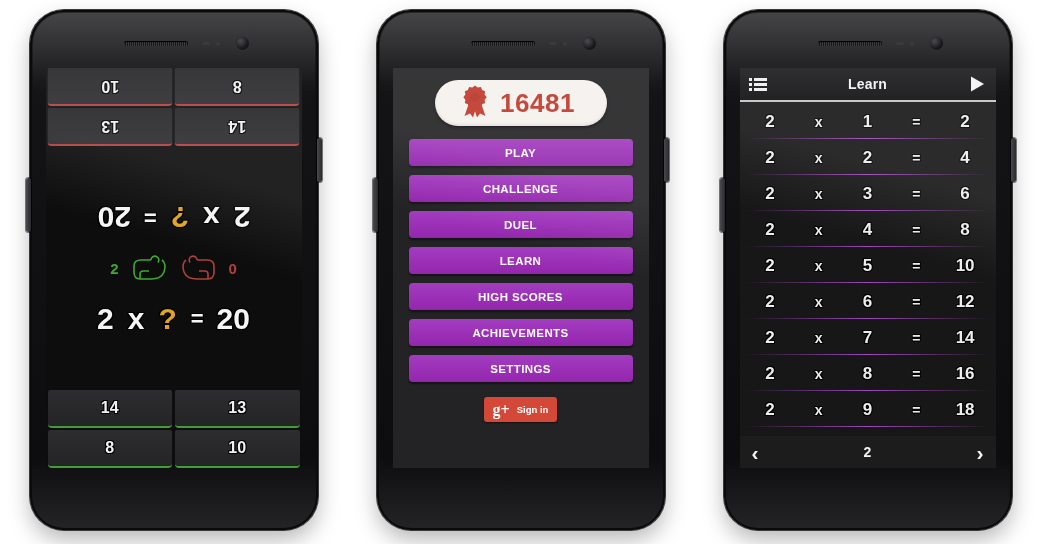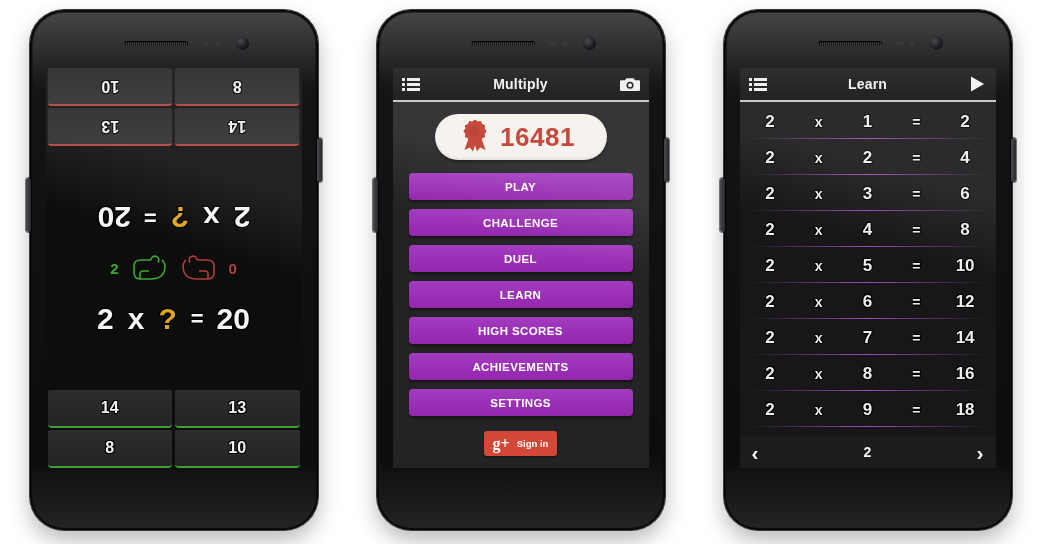--- a/index.html
+++ b/index.html
@@ -252,102 +252,78 @@
     <div class="glass-edge"></div>
     <div class="speaker"></div>
     <div class="led a"></div>
     <div class="led b"></div>
     <div class="front-cam"></div>
     <div class="btn-side vol"></div>
     <div class="btn-side pwr"></div>
 
     <div class="screen">
 
+
+      <div class="menu">
+
+        <div class="badge">
+          <span>
+            <svg width="30" height="34" viewBox="0 0 30 34">
+              <path d="M9 19 L4.5 32 L10 29.5 L13 33.5 L17 21z" fill="#c0392b"></path>
+              <path d="M21 19 L25.5 32 L20 29.5 L17 33.5 L13 21z" fill="#c0392b"></path>
+              <path d="M15 1.5l2.6 2.1 3.3-.6 1.2 3.1 3.1 1.2-.6 3.3 2.1 2.6-2.1 2.6.6 3.3-3.1 1.2-1.2 3.1-3.3-.6L15 24.9l-2.6-2.1-3.3.6-1.2-3.1-3.1-1.2.6-3.3L3.3 13.2l2.1-2.6-.6-3.3 3.1-1.2L9.1 3l3.3.6z" fill="#c0392b"></path>
+              <circle cx="15" cy="13.2" r="4.6" fill="#b53527"></circle>
+            </svg>
+          </span>
+          <span class="num">16481</span>
+        </div>
+
+        <div class="mbtn">PLAY</div>
+        <div class="mbtn">CHALLENGE</div>
+        <div class="mbtn">DUEL</div>
+        <div class="mbtn">LEARN</div>
+        <div class="mbtn">HIGH SCORES</div>
+        <div class="mbtn">ACHIEVEMENTS</div>
+        <div class="mbtn">SETTINGS</div>
+
+        <div class="gplus">
+          <span class="g">g+</span>
+          <span class="lbl">Sign in</span>
+        </div>
+
+      </div>
+    </div>
+  </div>
+
+  <div class="phone">
+    <div class="glass-edge"></div>
+    <div class="speaker"></div>
+    <div class="led a"></div>
+    <div class="led b"></div>
+    <div class="front-cam"></div>
+    <div class="btn-side vol"></div>
+    <div class="btn-side pwr"></div>
+
+    <div class="screen">
+
       <div class="appbar">
         <div class="ic list">
           <span>
               <i></i>
               <b></b>
             </span>
             <span>
               <i></i>
               <b></b>
             </span>
             <span>
               <i></i>
               <b></b>
             </span>
         </div>
-        <div class="title">Multiply</div>
-        <div class="ic">
-          <svg width="20" height="16" viewBox="0 0 20 16">
-            <path d="M1 4.2h4l1.4-2h7.2l1.4 2H19a1 1 0 0 1 1 1V14a1 1 0 0 1-1 1H1a1 1 0 0 1-1-1V5.2a1 1 0 0 1 1-1z" fill="#f0f0f0"></path>
-            <circle cx="10" cy="9.3" r="3.5" fill="#2a2a2c"></circle>
-            <circle cx="10" cy="9.3" r="2" fill="#f0f0f0"></circle>
-          </svg>
-        </div>
-      </div>
-
-      <div class="menu">
-
-        <div class="badge">
-          <span>
-            <svg width="30" height="34" viewBox="0 0 30 34">
-              <path d="M9 19 L4.5 32 L10 29.5 L13 33.5 L17 21z" fill="#c0392b"></path>
-              <path d="M21 19 L25.5 32 L20 29.5 L17 33.5 L13 21z" fill="#c0392b"></path>
-              <path d="M15 1.5l2.6 2.1 3.3-.6 1.2 3.1 3.1 1.2-.6 3.3 2.1 2.6-2.1 2.6.6 3.3-3.1 1.2-1.2 3.1-3.3-.6L15 24.9l-2.6-2.1-3.3.6-1.2-3.1-3.1-1.2.6-3.3L3.3 13.2l2.1-2.6-.6-3.3 3.1-1.2L9.1 3l3.3.6z" fill="#c0392b"></path>
-              <circle cx="15" cy="13.2" r="4.6" fill="#b53527"></circle>
-            </svg>
-          </span>
-          <span class="num">16481</span>
-        </div>
-
-        <div class="mbtn">PLAY</div>
-        <div class="mbtn">CHALLENGE</div>
-        <div class="mbtn">DUEL</div>
-        <div class="mbtn">LEARN</div>
-        <div class="mbtn">HIGH SCORES</div>
-        <div class="mbtn">ACHIEVEMENTS</div>
-        <div class="mbtn">SETTINGS</div>
-
-        <div class="gplus">
-          <span class="g">g+</span>
-          <span class="lbl">Sign in</span>
-        </div>
-
-      </div>
-    </div>
-  </div>
-
-  <div class="phone">
-    <div class="glass-edge"></div>
-    <div class="speaker"></div>
-    <div class="led a"></div>
-    <div class="led b"></div>
-    <div class="front-cam"></div>
-    <div class="btn-side vol"></div>
-    <div class="btn-side pwr"></div>
-
-    <div class="screen">
-
-      <div class="appbar">
-        <div class="ic list">
-          <span>
-              <i></i>
-              <b></b>
-            </span>
-            <span>
-              <i></i>
-              <b></b>
-            </span>
-            <span>
-              <i></i>
-              <b></b>
-            </span>
-        </div>
         <div class="title">Learn</div>
         <div class="ic">
           <svg width="18" height="18" viewBox="0 0 18 18">
               <path d="M3 1.5 L16 9 L3 16.5 Z" fill="#f2f2f2"></path>
             </svg>
         </div>
       </div>
 
       <div class="learn">
         <div class="tbl">

